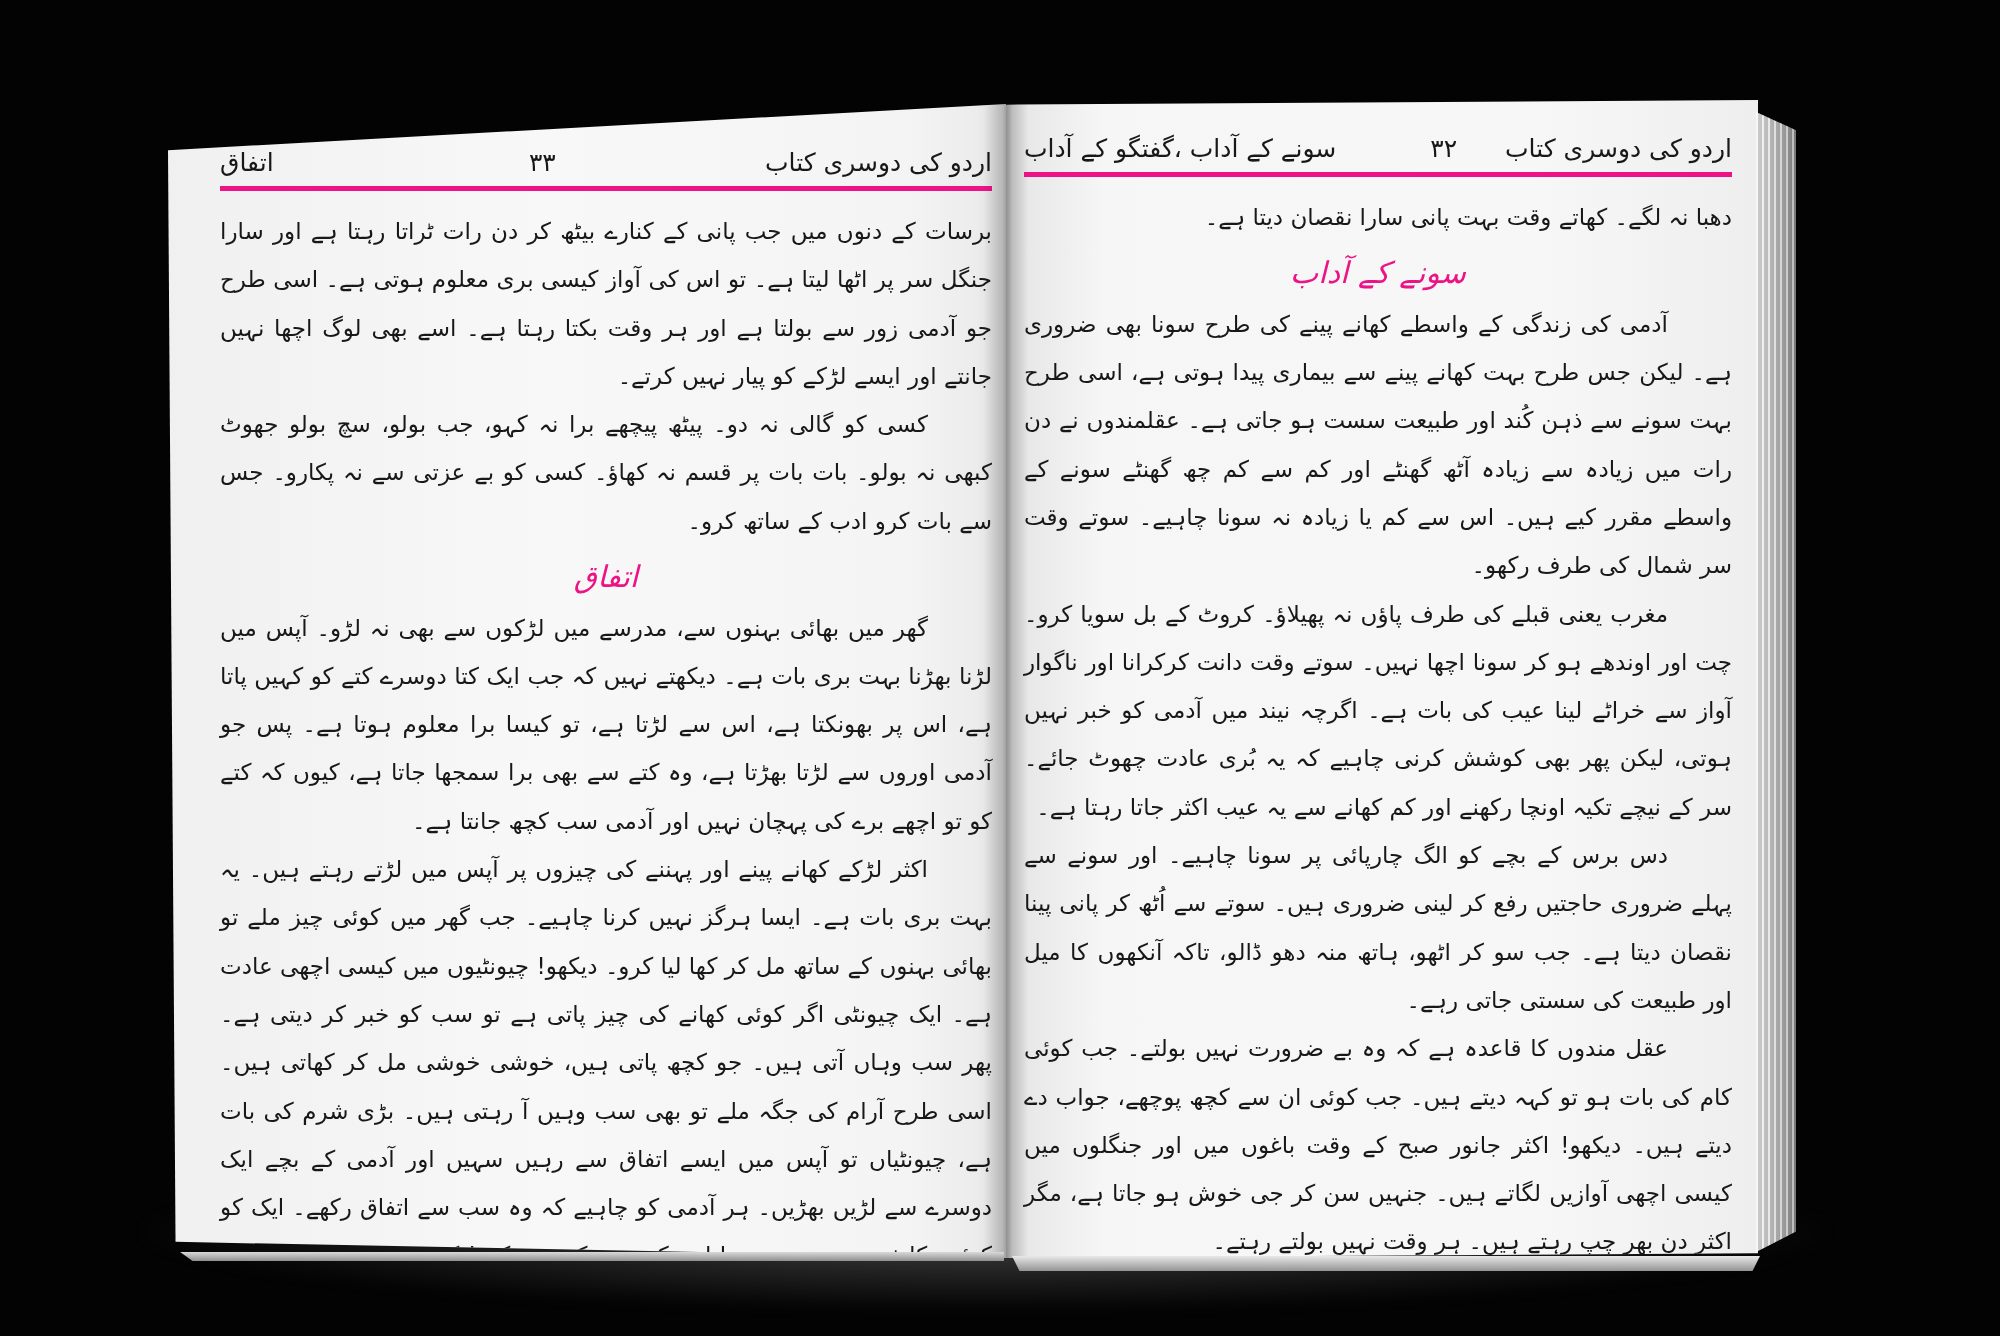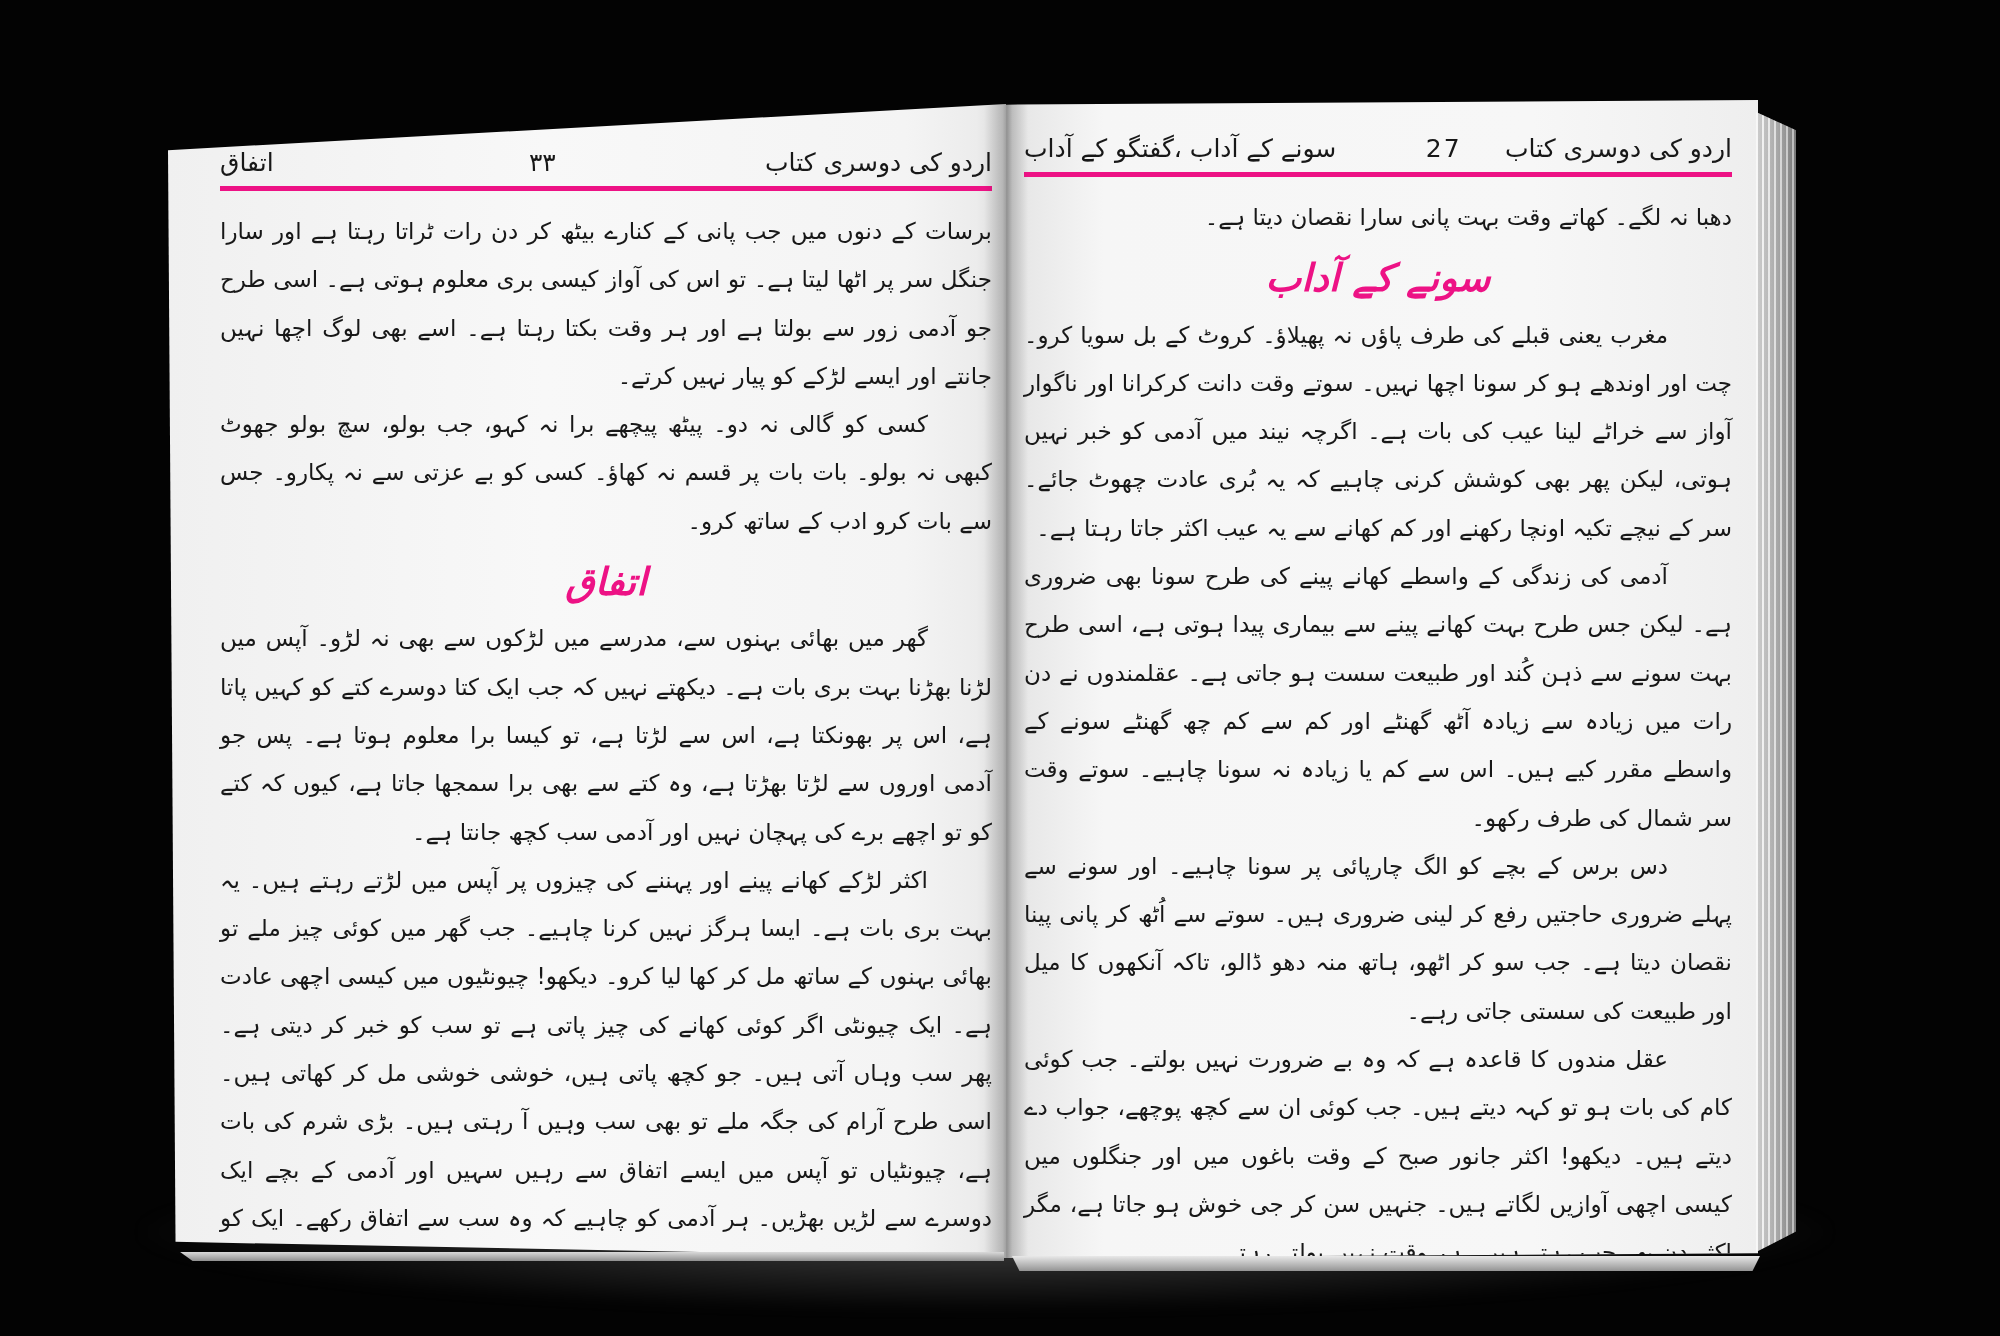--- a/index.html
+++ b/index.html
@@ -46,21 +46,21 @@
     margin-top:9px; height:4px;
     border-top:3px solid var(--accent);
     border-bottom:2px solid var(--accent);
   }
 
   .body-text { margin-top:16px; font-size:23px; line-height:2.1; text-align:justify; }
   .para { margin:0; text-indent:64px; }
   .para.flush { text-indent:0; }
 
   .chapter-heading {
-    color:var(--accent); font-size:38px; font-weight:bold; font-style:italic;
+    color:var(--accent); font-size:30px; font-weight:normal; font-style:italic;
     text-align:center; margin:12px 0 6px; line-height:1.35;
   }
 
   .gutter-shadow {
     position:absolute; left:984px; top:100px; width:44px; height:1158px;
     background:linear-gradient(to right, rgba(0,0,0,0) 0%, rgba(0,0,0,.16) 42%, rgba(0,0,0,.27) 52%, rgba(0,0,0,.10) 64%, rgba(0,0,0,0) 100%);
     pointer-events:none;
   }
 
   .page-stack-right {
@@ -106,31 +106,31 @@
         <p class="para">گھر میں بھائی بہنوں سے، مدرسے میں لڑکوں سے بھی نہ لڑو۔ آپس میں لڑنا بھڑنا بہت بری بات ہے۔ دیکھتے نہیں کہ جب ایک کتا دوسرے کتے کو کہیں پاتا ہے، اس پر بھونکتا ہے، اس سے لڑتا ہے، تو کیسا برا معلوم ہوتا ہے۔ پس جو آدمی اوروں سے لڑتا بھڑتا ہے، وہ کتے سے بھی برا سمجھا جاتا ہے، کیوں کہ کتے کو تو اچھے برے کی پہچان نہیں اور آدمی سب کچھ جانتا ہے۔</p>
         <p class="para">اکثر لڑکے کھانے پینے اور پہننے کی چیزوں پر آپس میں لڑتے رہتے ہیں۔ یہ بہت بری بات ہے۔ ایسا ہرگز نہیں کرنا چاہیے۔ جب گھر میں کوئی چیز ملے تو بھائی بہنوں کے ساتھ مل کر کھا لیا کرو۔ دیکھو! چیونٹیوں میں کیسی اچھی عادت ہے۔ ایک چیونٹی اگر کوئی کھانے کی چیز پاتی ہے تو سب کو خبر کر دیتی ہے۔ پھر سب وہاں آتی ہیں۔ جو کچھ پاتی ہیں، خوشی خوشی مل کر کھاتی ہیں۔ اسی طرح آرام کی جگہ ملے تو بھی سب وہیں آ رہتی ہیں۔ بڑی شرم کی بات ہے، چیونٹیاں تو آپس میں ایسے اتفاق سے رہیں سہیں اور آدمی کے بچے ایک دوسرے سے لڑیں بھڑیں۔ ہر آدمی کو چاہیے کہ وہ سب سے اتفاق رکھے۔ ایک کو کوئی تکلیف پہنچے تو دوسرا اس کی مدد کرے۔ دیکھو! کوّوں میں کیسا ایکا ہے۔ جب کسی کوّے پر کوئی مصیبت آتی ہے تو اس کی ایک آواز پر سینکڑوں کوے اس کی مدد کو آ جاتے ہیں۔ اور ایسا شور مچاتے ہیں کہ دشمن کو حیران کر دیتے ہیں۔ ہو سکے تو ٹھونگیں بھی مارتے ہیں۔ غرض ایک دوسرے کی مدد میں جو کچھ بن پڑتا ہے، کرتے ہیں۔ کچھ کمی نہیں کرتے۔ کیا افسوس کی بات نہیں کہ کووں میں ایسا اتفاق، ایسی ہمدردی ہو اور آدمی میں یہ نیک عادت نہ ہو۔</p>
       </div>
     </div>
   </div>
 
   <div class="page page-right">
     <div class="page-inner">
       <div class="running-header">
         <span>اردو کی دوسری کتاب</span>
-        <span class="pg-num">27</span>
+        <span class="pg-num">۳۲</span>
         <span>سونے کے آداب ،گفتگو کے آداب</span>
       </div>
       <div class="header-rule"></div>
 
       <div class="body-text">
         <p class="para flush">دھبا نہ لگے۔ کھاتے وقت بہت پانی سارا نقصان دیتا ہے۔</p>
 
         <h2 class="chapter-heading">سونے کے آداب</h2>
+        <p class="para">آدمی کی زندگی کے واسطے کھانے پینے کی طرح سونا بھی ضروری ہے۔ لیکن جس طرح بہت کھانے پینے سے بیماری پیدا ہوتی ہے، اسی طرح بہت سونے سے ذہن کُند اور طبیعت سست ہو جاتی ہے۔ عقلمندوں نے دن رات میں زیادہ سے زیادہ آٹھ گھنٹے اور کم سے کم چھ گھنٹے سونے کے واسطے مقرر کیے ہیں۔ اس سے کم یا زیادہ نہ سونا چاہیے۔ سوتے وقت سر شمال کی طرف رکھو۔</p>
         <p class="para">مغرب یعنی قبلے کی طرف پاؤں نہ پھیلاؤ۔ کروٹ کے بل سویا کرو۔ چت اور اوندھے ہو کر سونا اچھا نہیں۔ سوتے وقت دانت کرکرانا اور ناگوار آواز سے خراٹے لینا عیب کی بات ہے۔ اگرچہ نیند میں آدمی کو خبر نہیں ہوتی، لیکن پھر بھی کوشش کرنی چاہیے کہ یہ بُری عادت چھوٹ جائے۔ سر کے نیچے تکیہ اونچا رکھنے اور کم کھانے سے یہ عیب اکثر جاتا رہتا ہے۔</p>
-        <p class="para">آدمی کی زندگی کے واسطے کھانے پینے کی طرح سونا بھی ضروری ہے۔ لیکن جس طرح بہت کھانے پینے سے بیماری پیدا ہوتی ہے، اسی طرح بہت سونے سے ذہن کُند اور طبیعت سست ہو جاتی ہے۔ عقلمندوں نے دن رات میں زیادہ سے زیادہ آٹھ گھنٹے اور کم سے کم چھ گھنٹے سونے کے واسطے مقرر کیے ہیں۔ اس سے کم یا زیادہ نہ سونا چاہیے۔ سوتے وقت سر شمال کی طرف رکھو۔</p>
         <p class="para">دس برس کے بچے کو الگ چارپائی پر سونا چاہیے۔ اور سونے سے پہلے ضروری حاجتیں رفع کر لینی ضروری ہیں۔ سوتے سے اُٹھ کر پانی پینا نقصان دیتا ہے۔ جب سو کر اٹھو، ہاتھ منہ دھو ڈالو، تاکہ آنکھوں کا میل اور طبیعت کی سستی جاتی رہے۔</p>
 
         <p class="para">عقل مندوں کا قاعدہ ہے کہ وہ بے ضرورت نہیں بولتے۔ جب کوئی کام کی بات ہو تو کہہ دیتے ہیں۔ جب کوئی ان سے کچھ پوچھے، جواب دے دیتے ہیں۔ دیکھو! اکثر جانور صبح کے وقت باغوں میں اور جنگلوں میں کیسی اچھی آوازیں لگاتے ہیں۔ جنہیں سن کر جی خوش ہو جاتا ہے، مگر اکثر دن بھر چپ رہتے ہیں۔ ہر وقت نہیں بولتے رہتے۔</p>
 
       </div>
     </div>
   </div>
 
   <div class="gutter-shadow"></div>
   <div class="page-stack-right"></div>

